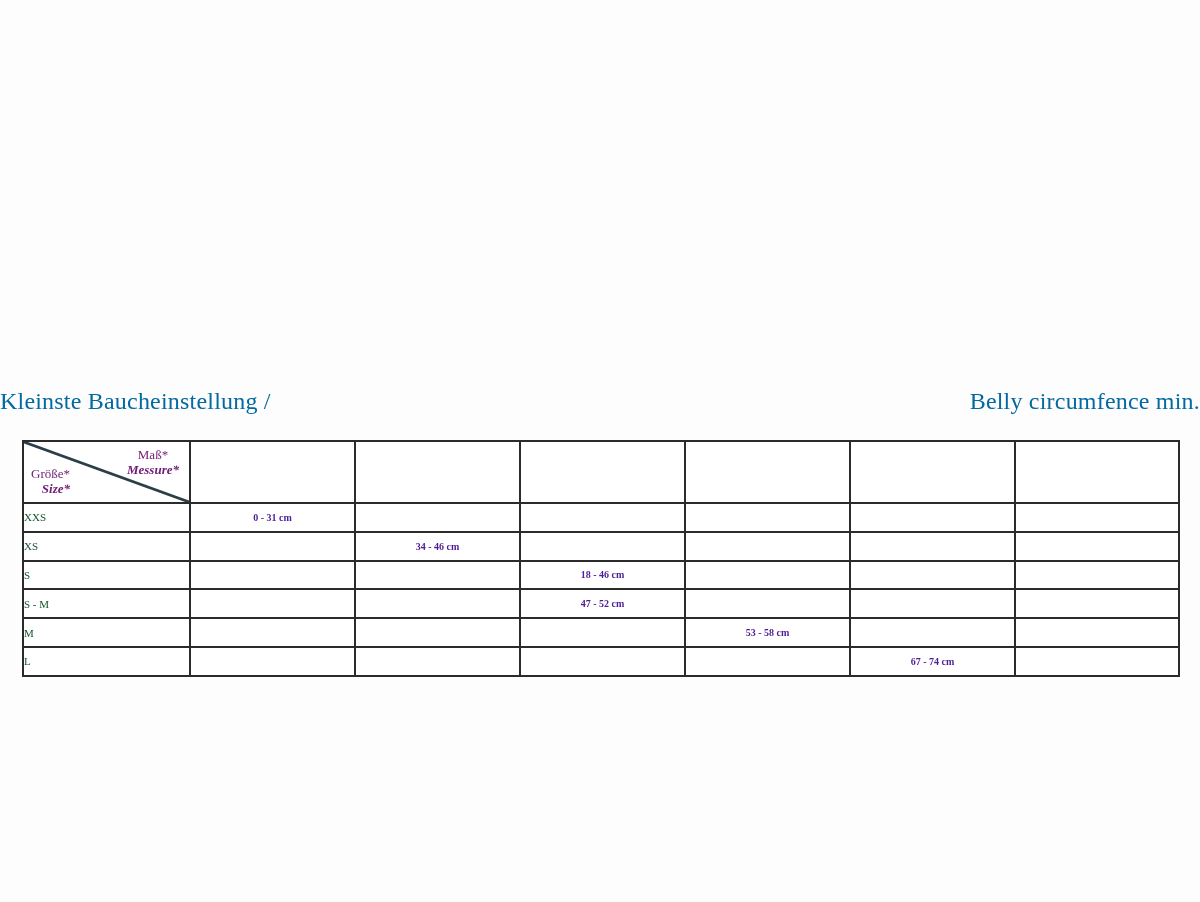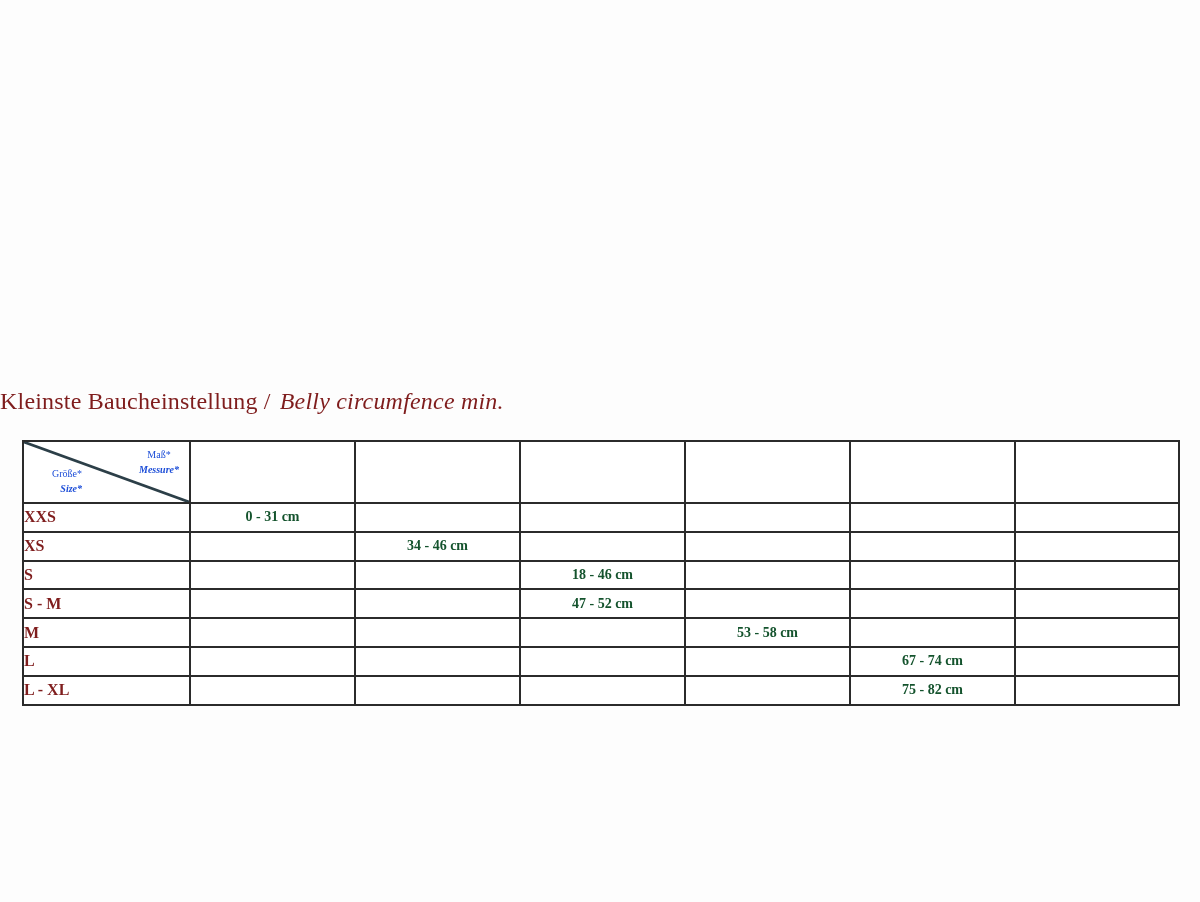--- a/index.html
+++ b/index.html
@@ -6,24 +6,24 @@
   body{
     width:1200px;height:902px;
     background:#fdfdfd;
     font-family:"Liberation Serif","DejaVu Serif",serif;
     position:relative;
     overflow:hidden;
   }
   .title{
     position:absolute;
     top:388px;left:0;width:1200px;
-    display:flex;justify-content:flex-start;align-items:baseline;gap:9px;
-    font-size:24px;color:#7f1d1d;letter-spacing:.2px;
-  }
-  .title .it{font-style:italic;}
+    display:flex;justify-content:space-between;align-items:baseline;gap:9px;
+    font-size:24px;color:#0369a1;letter-spacing:.2px;
+  }
+  .title .it{}
   table.size{
     position:absolute;left:22px;top:440px;
     width:1156px;
     border-collapse:collapse;
     table-layout:fixed;
   }
   table.size td{
     border:2px solid #2b2b2b;
     padding:0;
     height:26.8px;
@@ -35,34 +35,34 @@
     background:#2e5a68;
     text-align:center;
   }
   td.corner{
     background:#2e5a68;
     position:relative;
   }
   .corner-inner{position:relative;width:100%;height:100%;}
   .corner-inner svg.diag{position:absolute;left:0;top:0;width:100%;height:100%;}
   .corner-txt{
-    position:absolute;color:#1d4ed8;font-size:10px;line-height:15px;
+    position:absolute;color:#701a75;font-size:13px;line-height:15px;
   }
   .corner-txt.measure{top:5px;right:10px;text-align:center;}
-  .corner-txt.size-lbl{bottom:6px;left:28px;text-align:center;}
+  .corner-txt.size-lbl{bottom:6px;left:7px;text-align:center;}
   .corner-txt .l2{display:block;text-align:right;}
   .corner-txt .it{font-style:italic;font-weight:bold;}
   td.lbl{
     padding-left:10px;
-    font-size:16px;font-weight:700;color:#7f1d1d;
+    font-size:11px;font-weight:400;color:#14532d;
   }
   td.val{
     background:#2e5a68;
-    color:#14532d;
-    font-weight:bold;font-size:14px;
+    color:#4c1d95;
+    font-weight:bold;font-size:10px;
     text-align:center;
   }
   .dogsvg{display:block;margin:0 auto;}
 </style>
 </head>
 <body>
 
 <div class="title">
   <span>Kleinste Baucheinstellung /</span>
   <span class="it">Belly circumfence min.</span>
@@ -226,23 +226,14 @@
   </tr>
   <tr>
     <td class="lbl">L</td>
     <td></td>
     <td></td>
     <td></td>
     <td></td>
     <td class="val">67 - 74 cm</td>
     <td></td>
   </tr>
-  <tr>
-    <td class="lbl">L - XL</td>
-    <td></td>
-    <td></td>
-    <td></td>
-    <td></td>
-    <td class="val">75 - 82 cm</td>
-    <td></td>
-  </tr>
 </tbody>
   </table>
 
 </body></html>

